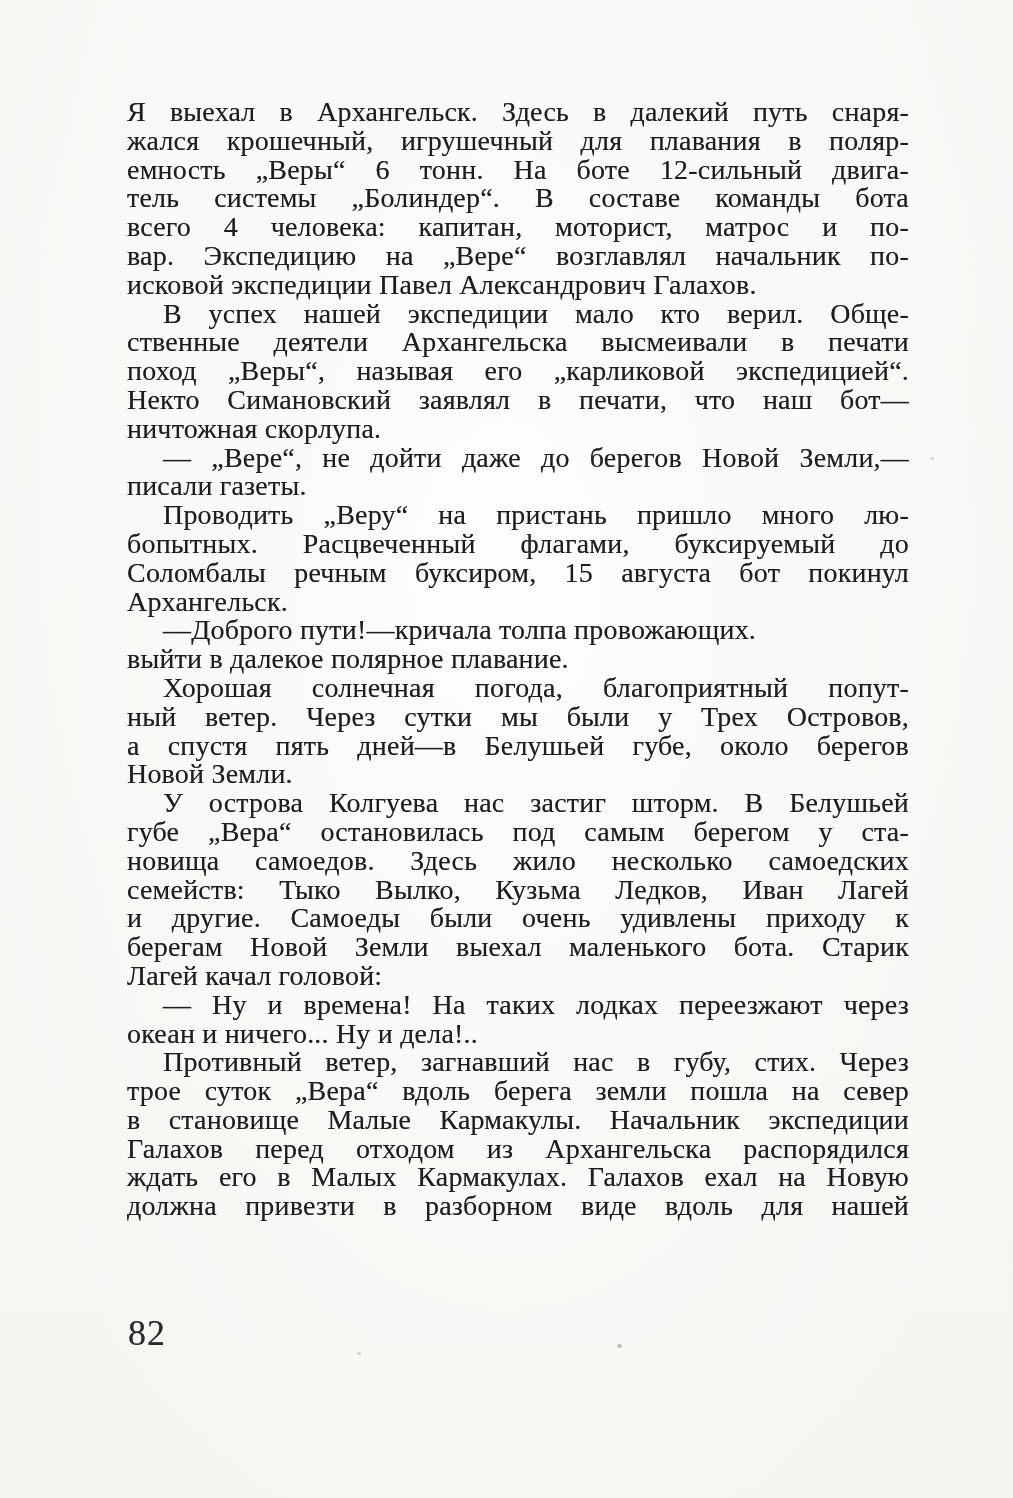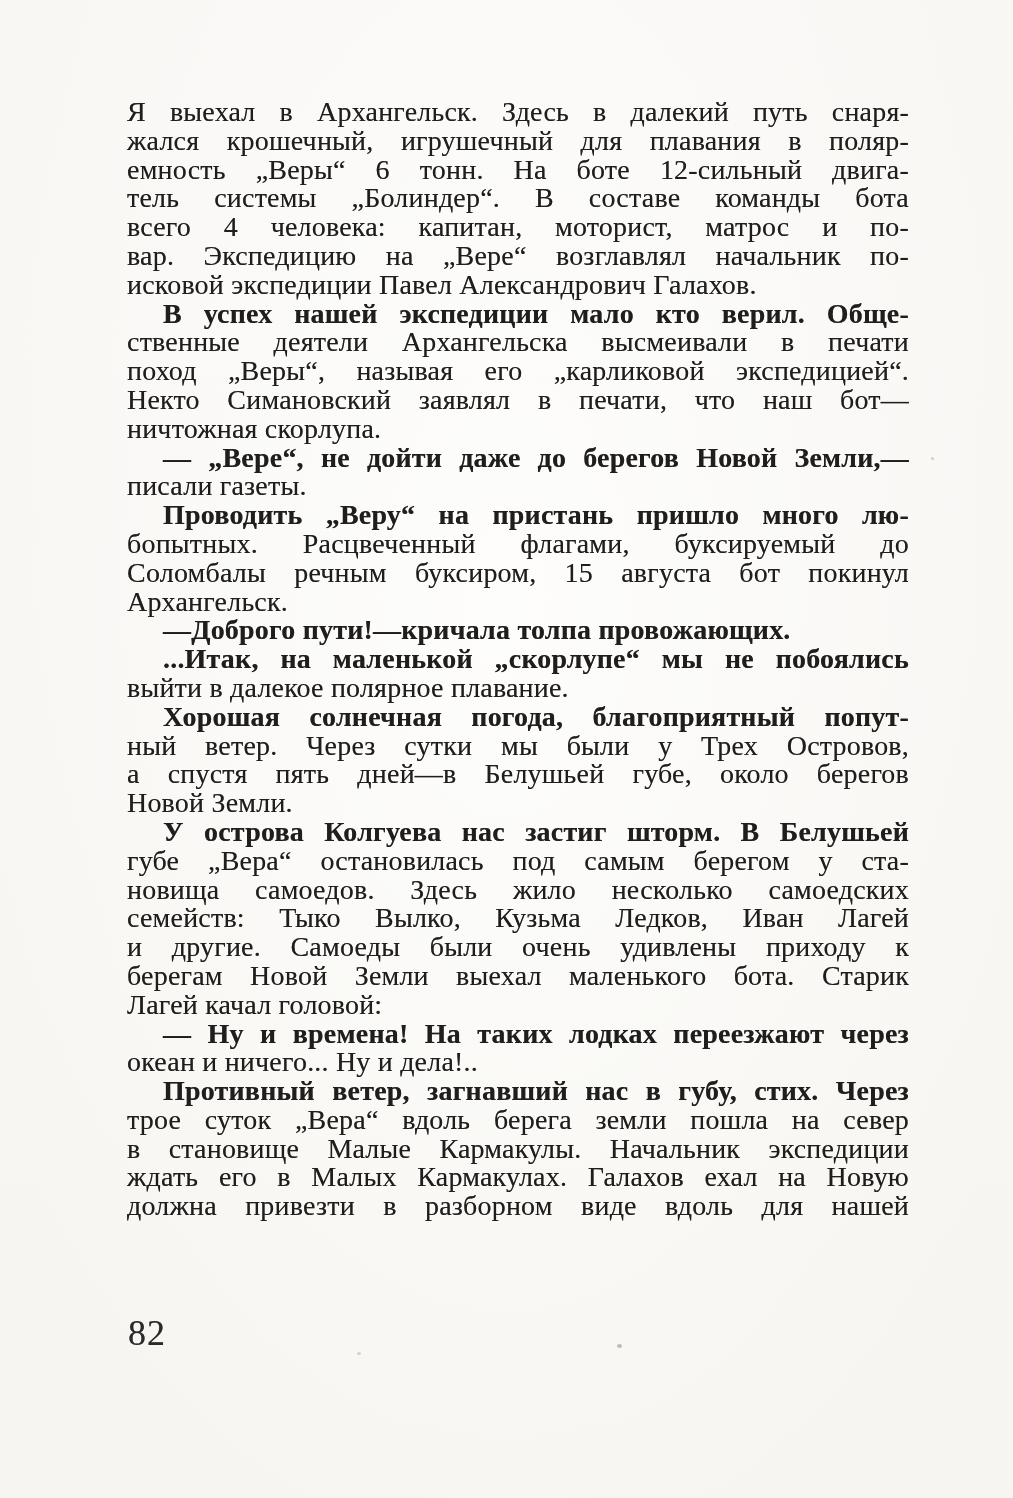--- a/index.html
+++ b/index.html
@@ -37,21 +37,20 @@
   }
   .line {
     text-align: justify;
     text-align-last: justify;
     white-space: normal;
     
     text-shadow: 0 0 0.4px rgba(30,30,28,0.55);
   }
   .line.first-line {
     padding-left: 36px;
-    font-weight: bold;
   }
   .line.para-end {
     text-align-last: left;
   }
   .page-number {
     position: absolute;
     left: 128px;
     top: 1312px;
     font-size: 36px;
     color: #2b2a28;
@@ -96,21 +95,20 @@
       <div class="paragraph">
         <div class="line first-line">Проводить „Веру“ на пристань пришло много лю-</div>
         <div class="line">бопытных. Расцвеченный флагами, буксируемый до</div>
         <div class="line">Соломбалы речным буксиром, 15 августа бот покинул</div>
         <div class="line para-end">Архангельск.</div>
       </div>
       <div class="paragraph">
         <div class="line first-line para-end">—Доброго пути!—кричала толпа провожающих.</div>
       </div>
       <div class="paragraph">
-        <div class="line first-line">...Итак, на маленькой „скорлупе“ мы не побоялись</div>
         <div class="line para-end">выйти в далекое полярное плавание.</div>
       </div>
       <div class="paragraph">
         <div class="line first-line">Хорошая солнечная погода, благоприятный попут-</div>
         <div class="line">ный ветер. Через сутки мы были у Трех Островов,</div>
         <div class="line">а спустя пять дней—в Белушьей губе, около берегов</div>
         <div class="line para-end">Новой Земли.</div>
       </div>
       <div class="paragraph">
         <div class="line first-line">У острова Колгуева нас застиг шторм. В Белушьей</div>
@@ -122,20 +120,21 @@
         <div class="line para-end">Лагей качал головой:</div>
       </div>
       <div class="paragraph">
         <div class="line first-line">— Ну и времена! На таких лодках переезжают через</div>
         <div class="line para-end">океан и ничего... Ну и дела!..</div>
       </div>
       <div class="paragraph">
         <div class="line first-line">Противный ветер, загнавший нас в губу, стих. Через</div>
         <div class="line">трое суток „Вера“ вдоль берега земли пошла на север</div>
         <div class="line">в становище Малые Кармакулы. Начальник экспедиции</div>
+        <div class="line">Галахов перед отходом из Архангельска распорядился</div>
         <div class="line">ждать его в Малых Кармакулах. Галахов ехал на Новую</div>
         <div class="line">должна привезти в разборном виде вдоль для нашей</div>
       </div>
     </div>
 
   <div class="page-number">82</div>
 
   <span class="speck s1"></span>
 
   <span class="speck s3"></span>

